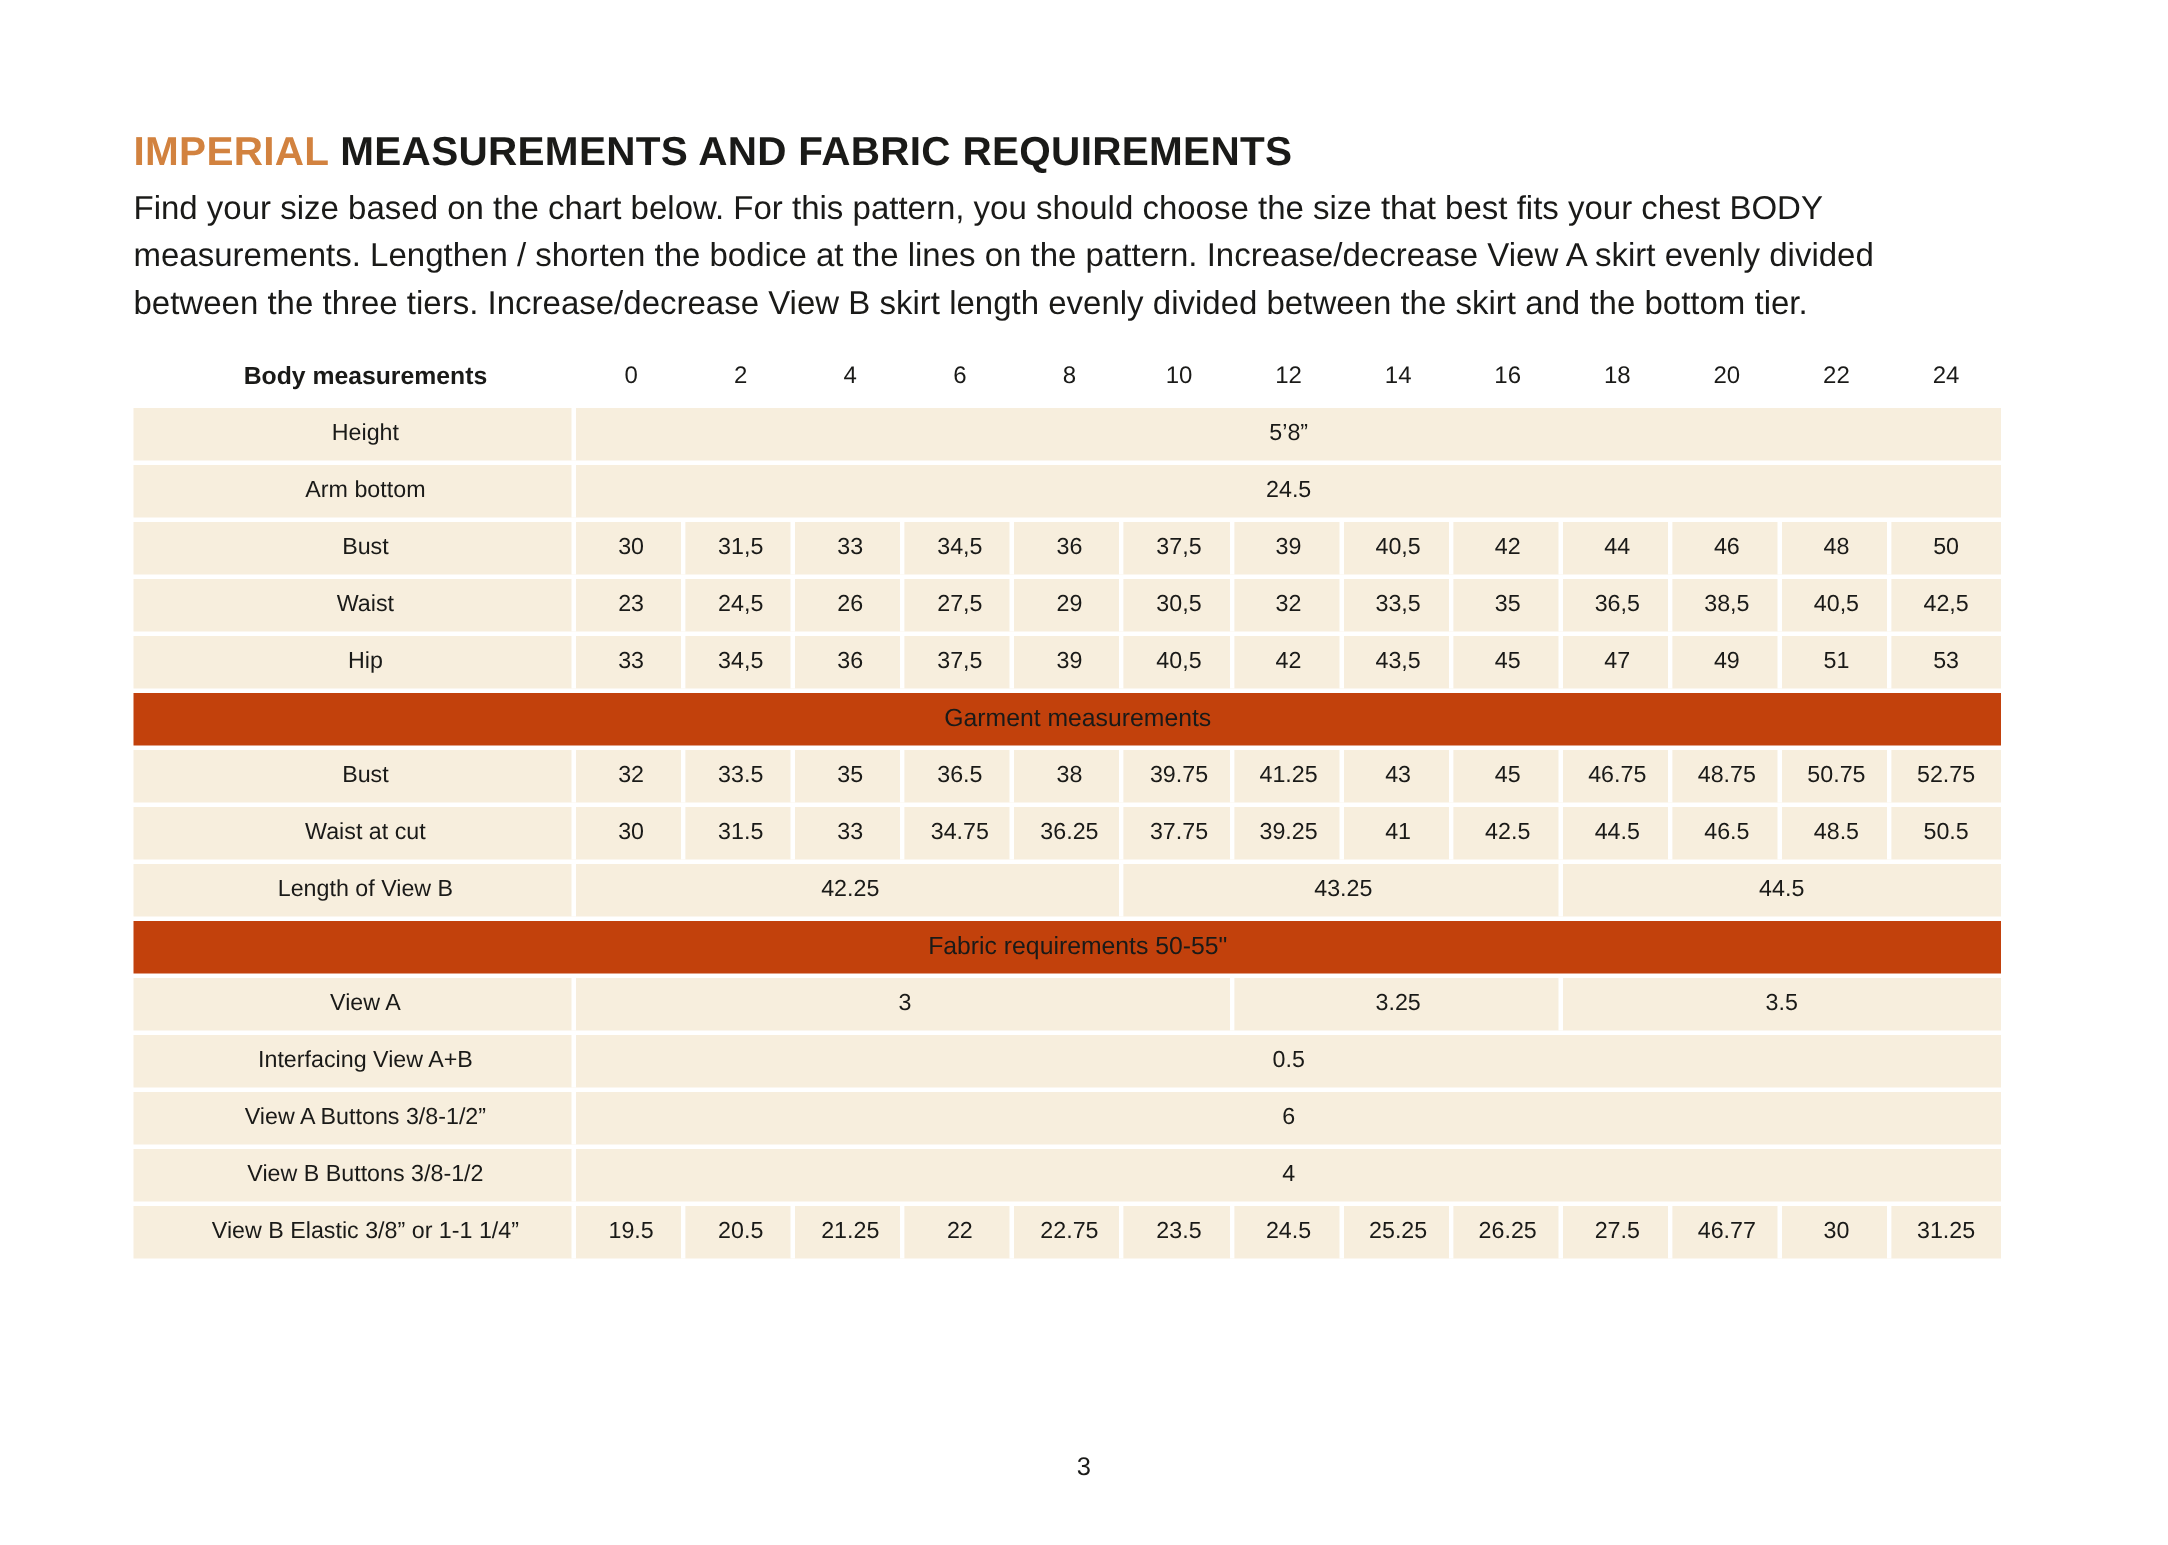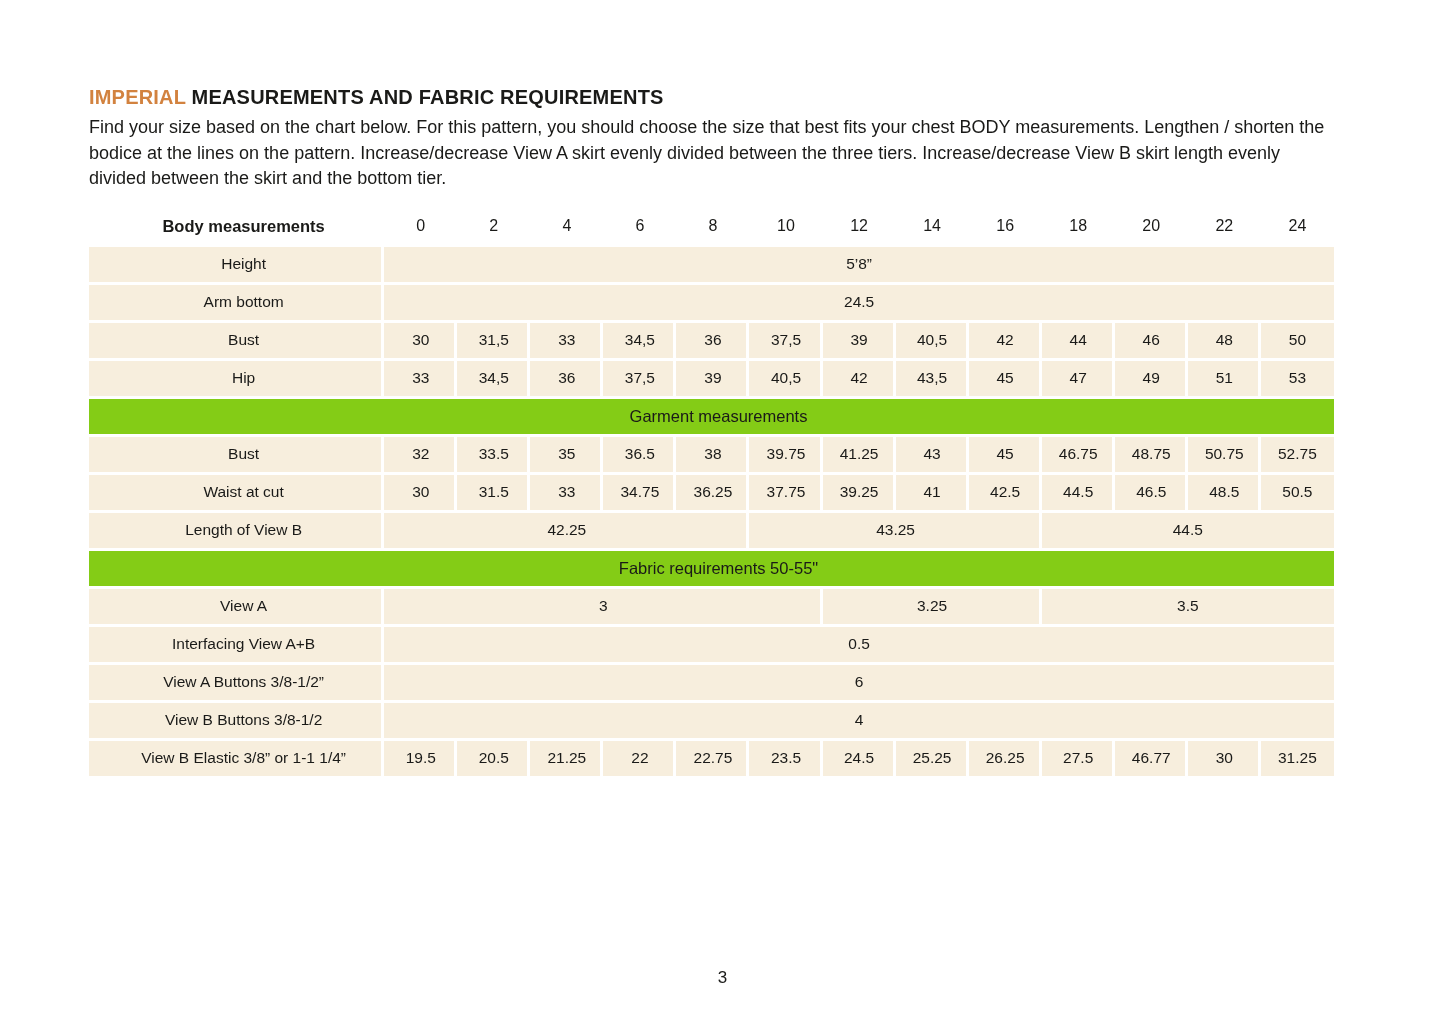--- a/index.html
+++ b/index.html
@@ -22,30 +22,30 @@
     height: 1030px;
     background: #ffffff;
   }
   .content {
     position: absolute;
     left: 89px;
     top: 86px;
     width: 1245px;
   }
   h1.title {
-    font-size: 20px;
+    font-size: 27px;
     font-weight: bold;
     letter-spacing: 0.2px;
     margin: 0 0 6px 0;
     line-height: 1.15;
   }
   h1.title .accent { color: #d2823f; }
   h1.title .rest { color: #1a1a18; }
   p.intro {
-    font-size: 18px;
+    font-size: 22px;
     line-height: 1.42;
     margin: 0 0 14px 0;
     color: #1a1a18;
     max-width: 1245px;
   }
   table.chart {
     border-collapse: separate;
     border-spacing: 0 3px;
     width: 1245px;
     table-layout: fixed;
@@ -62,21 +62,21 @@
     text-align: left;
     padding-left: 14px !important;
     width: 295px;
     margin-top: 38px;
   }
   .band { background: #f7eedd; }
   .hdrrow td { background: #ffffff; height: 38px; }
   .hdrrow .lbl { font-weight: bold; font-size: 16.5px; }
   .hdrrow .sz { font-size: 16px; }
   .secthdr td {
-    background: #84cc16;
+    background: #c2410c;
     font-weight: bold;
     font-size: 16.5px;
     height: 38px;
   }
   .cell-sep { box-shadow: inset -3px 0 0 #ffffff; }
   .tight td { height: 33px; }
   .pagenum {
     position: absolute;
     left: 0;
     top: 968px;
@@ -143,20 +143,36 @@
           <td class="band cell-sep">37,5</td>
           <td class="band cell-sep">39</td>
           <td class="band cell-sep">40,5</td>
           <td class="band cell-sep">42</td>
           <td class="band cell-sep">44</td>
           <td class="band cell-sep">46</td>
           <td class="band cell-sep">48</td>
           <td class="band">50</td>
         </tr>
 
+        <tr>
+          <td class="lbl band cell-sep">Waist</td>
+          <td class="band cell-sep">23</td>
+          <td class="band cell-sep">24,5</td>
+          <td class="band cell-sep">26</td>
+          <td class="band cell-sep">27,5</td>
+          <td class="band cell-sep">29</td>
+          <td class="band cell-sep">30,5</td>
+          <td class="band cell-sep">32</td>
+          <td class="band cell-sep">33,5</td>
+          <td class="band cell-sep">35</td>
+          <td class="band cell-sep">36,5</td>
+          <td class="band cell-sep">38,5</td>
+          <td class="band cell-sep">40,5</td>
+          <td class="band">42,5</td>
+        </tr>
 
         <tr>
           <td class="lbl band cell-sep">Hip</td>
           <td class="band cell-sep">33</td>
           <td class="band cell-sep">34,5</td>
           <td class="band cell-sep">36</td>
           <td class="band cell-sep">37,5</td>
           <td class="band cell-sep">39</td>
           <td class="band cell-sep">40,5</td>
           <td class="band cell-sep">42</td>

